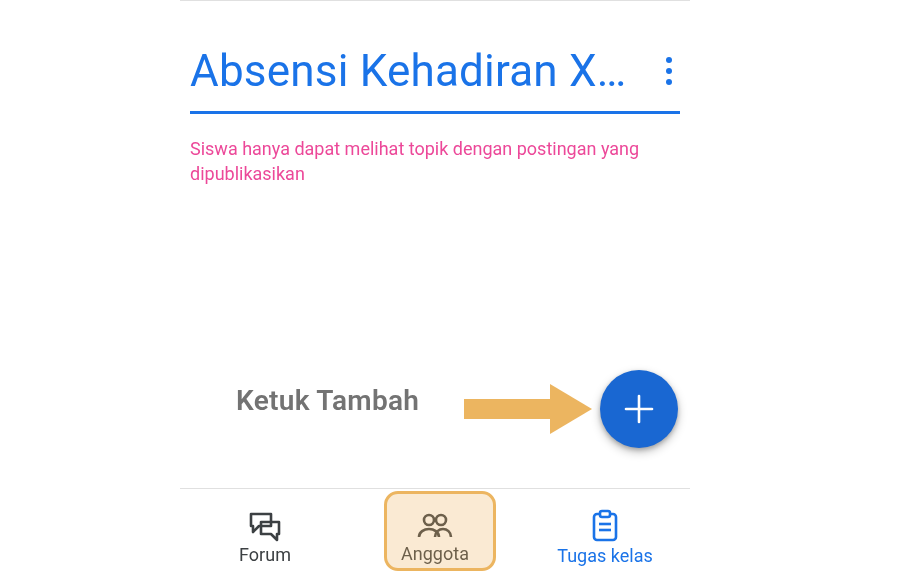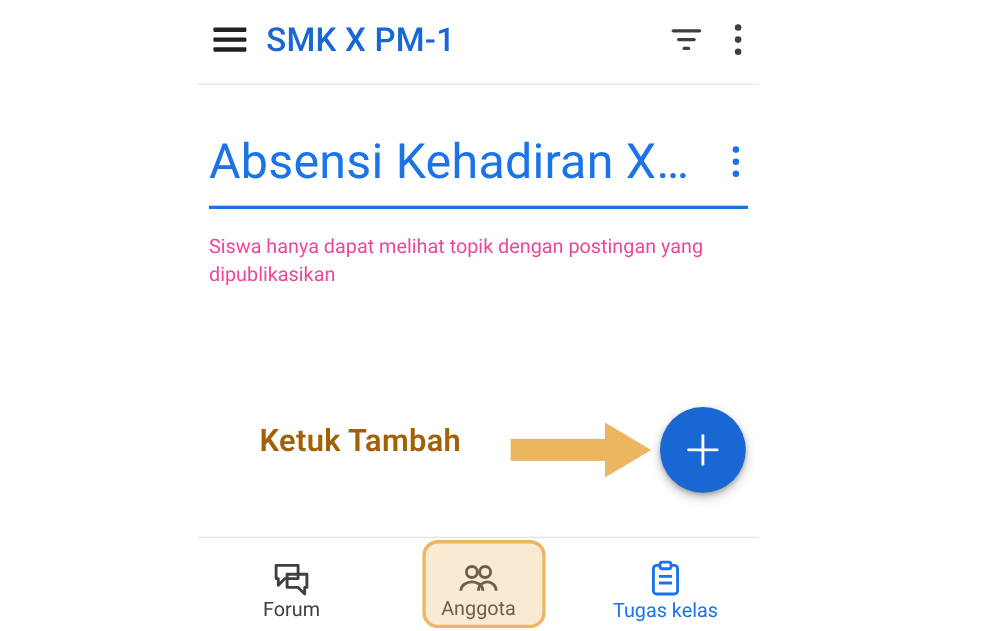--- a/index.html
+++ b/index.html
@@ -20,59 +20,37 @@
   .topicrow { display:flex; align-items:center; padding: 44px 10px 0 10px; }
   .topicname { color:#1a73e8; font-size:44px; font-weight:400; flex:1; white-space:nowrap; overflow:hidden; text-overflow:ellipsis; letter-spacing:.2px; }
   .topic-kebab { display:flex; flex-direction:column; gap:5px; padding:4px 8px; cursor:pointer; margin-left:6px; }
   .topic-kebab span { width:6px; height:6px; background:#1a73e8; border-radius:50%; display:block; }
   .blueline { height:3px; background:#1a73e8; margin: 14px 10px 0 10px; }
   .note { color:#ec4899; font-size:18px; line-height:1.4; padding: 22px 10px 0 10px; max-width: 480px; }
   
   .fab { position:absolute; right:12px; top:370px; width:78px; height:78px; border-radius:50%; background:#1967d2; box-shadow: 0 4px 10px rgba(0,0,0,.25), 0 2px 4px rgba(0,0,0,.2); display:flex; align-items:center; justify-content:center; cursor:pointer; }
   .fab svg { display:block; }
   
-  .annot-text { position:absolute; left:56px; top:384px; color:#a16207; font-size:28px; font-weight:600; letter-spacing:.3px; }
+  .annot-text { position:absolute; left:56px; top:384px; color:#737373; font-size:28px; font-weight:600; letter-spacing:.3px; }
   .annot-arrow { position:absolute; left:284px; top:382px; }
   
   .divider2 { position:absolute; left:0; right:0; top:488px; height:1px; background:#e0e0e0; }
   .bottomnav { position:absolute; left:0; right:0; top:488px; height:98px; display:grid; grid-template-columns:1fr 1fr 1fr; }
   .navbtn { display:flex; flex-direction:column; align-items:center; justify-content:center; gap:2px; cursor:pointer; }
   .navlabel { color:#3c4043; font-size:18px; }
   .navbtn.active .navlabel { color:#1a73e8; }
   .navicon svg { display:block; }
   .tab-highlight { position:absolute; left:204px; top:491px; width:112px; height:80px; border:3px solid #ecb560; background: rgba(236,181,96,.28); border-radius:14px; pointer-events:none; }
 </style>
 </head>
 <body>
 
 <div class="stage">
   <div class="phone">
 
-    <div class="appbar">
-      <div class="hamburger">
-        <span></span>
-          <span></span>
-          <span></span>
-      </div>
-      <div class="title">SMK X PM-1</div>
-      <div class="filtericon">
-        <svg width="28" height="24" viewBox="0 0 28 24">
-          <g stroke="#3c4043" stroke-width="3" stroke-linecap="round">
-            <line x1="2" y1="4" x2="26" y2="4"></line>
-            <line x1="7" y1="12" x2="21" y2="12"></line>
-            <line x1="12" y1="20" x2="16" y2="20"></line>
-          </g>
-        </svg>
-      </div>
-      <div class="kebab">
-        <span></span>
-          <span></span>
-          <span></span>
-      </div>
-    </div>
 
     <div class="rule"></div>
 
     <div class="topicrow">
       <div class="topicname">Absensi Kehadiran X…</div>
       <div class="topic-kebab">
         <span></span>
           <span></span>
           <span></span>
       </div>

